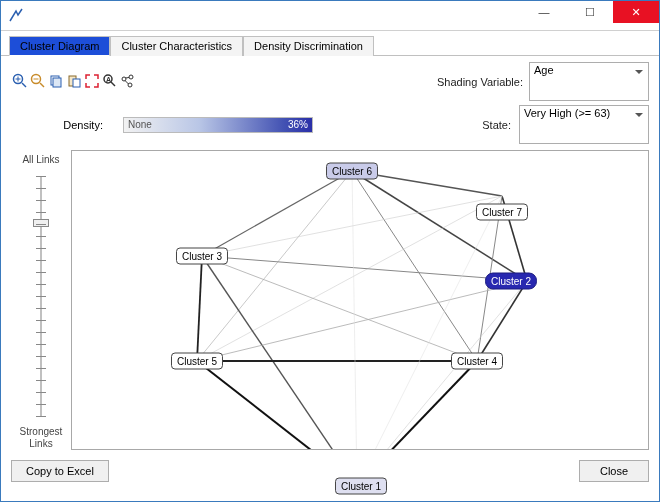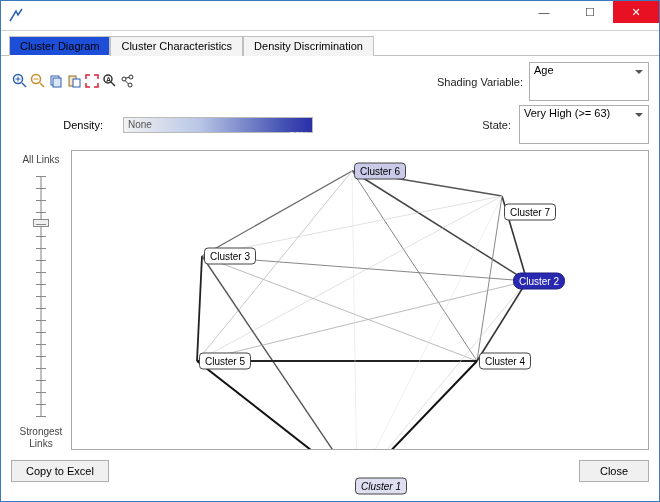--- a/index.html
+++ b/index.html
@@ -129,22 +129,22 @@
     position: relative;
     display: flex;
     align-items: center;
     margin-left: 12px;
   }
   .gradient-bar .g-left {
     position: absolute; left: 4px; top: 1px;
     font-size: 10px; color: #555;
   }
   .gradient-bar .g-right {
-    position: absolute; right: 4px; top: 12px;
-    font-size: 10px; color: #fff; font-family: Liberation Serif, serif;
+    position: absolute; right: 4px; top: 1px;
+    font-size: 10px; color: #fff;
   }
   .main-area {
     display: flex;
     padding: 0 10px;
     height: 300px;
   }
   .slider-col {
     width: 60px;
     display: flex;
     flex-direction: column;
@@ -192,21 +192,20 @@
     position: absolute;
     border: 1px solid #444;
     border-radius: 4px;
     background: #fff;
     font-size: 10px;
     padding: 2px 5px;
     white-space: nowrap;
     transform: translate(-50%, -50%);
     z-index: 2;
     cursor: pointer;
-    margin-left: 28px;
   }
   .node.shade1 { background: #c9cbe9; }
   .node.shade2 { background: #2828b0; color: #fff; border-color:#1a1a80; }
   .node.shade3 { background: #dedff0; }
   svg.edges {
     position: absolute; left: 0; top: 0;
     width: 100%; height: 100%;
     z-index: 1;
   }
   .footer {
@@ -364,21 +363,21 @@
         <line x1="280" y1="20" x2="285" y2="335" stroke="#ddd" stroke-width="0.5"></line>
         <line x1="455" y1="130" x2="285" y2="335" stroke="#ccc" stroke-width="0.6"></line>
         <line x1="430" y1="45" x2="285" y2="335" stroke="#ddd" stroke-width="0.5"></line>
       </svg>
   <div class="node shade1" style="left: 280px; top: 20px;">Cluster 6</div>
       <div class="node " style="left: 430px; top: 61px;">Cluster 7</div>
       <div class="node " style="left: 130px; top: 105px;">Cluster 3</div>
       <div class="node shade2" style="left: 439px; top: 130px; border-radius: 8px;">Cluster 2</div>
       <div class="node " style="left: 125px; top: 210px;">Cluster 5</div>
       <div class="node " style="left: 405px; top: 210px;">Cluster 4</div>
-      <div class="node shade3" style="left: 281px; top: 335px; font-style: italic;">Cluster 1</div>
+      <div class="node shade3" style="left: 289px; top: 335px;">Cluster 1</div>
     </div>
 </div>
 
 <div class="footer">
   <div class="btn">Copy to Excel</div>
   <div class="spacer"></div>
   <div class="btn" style="min-width:70px">Close</div>
 </div>
 
 </body></html>

